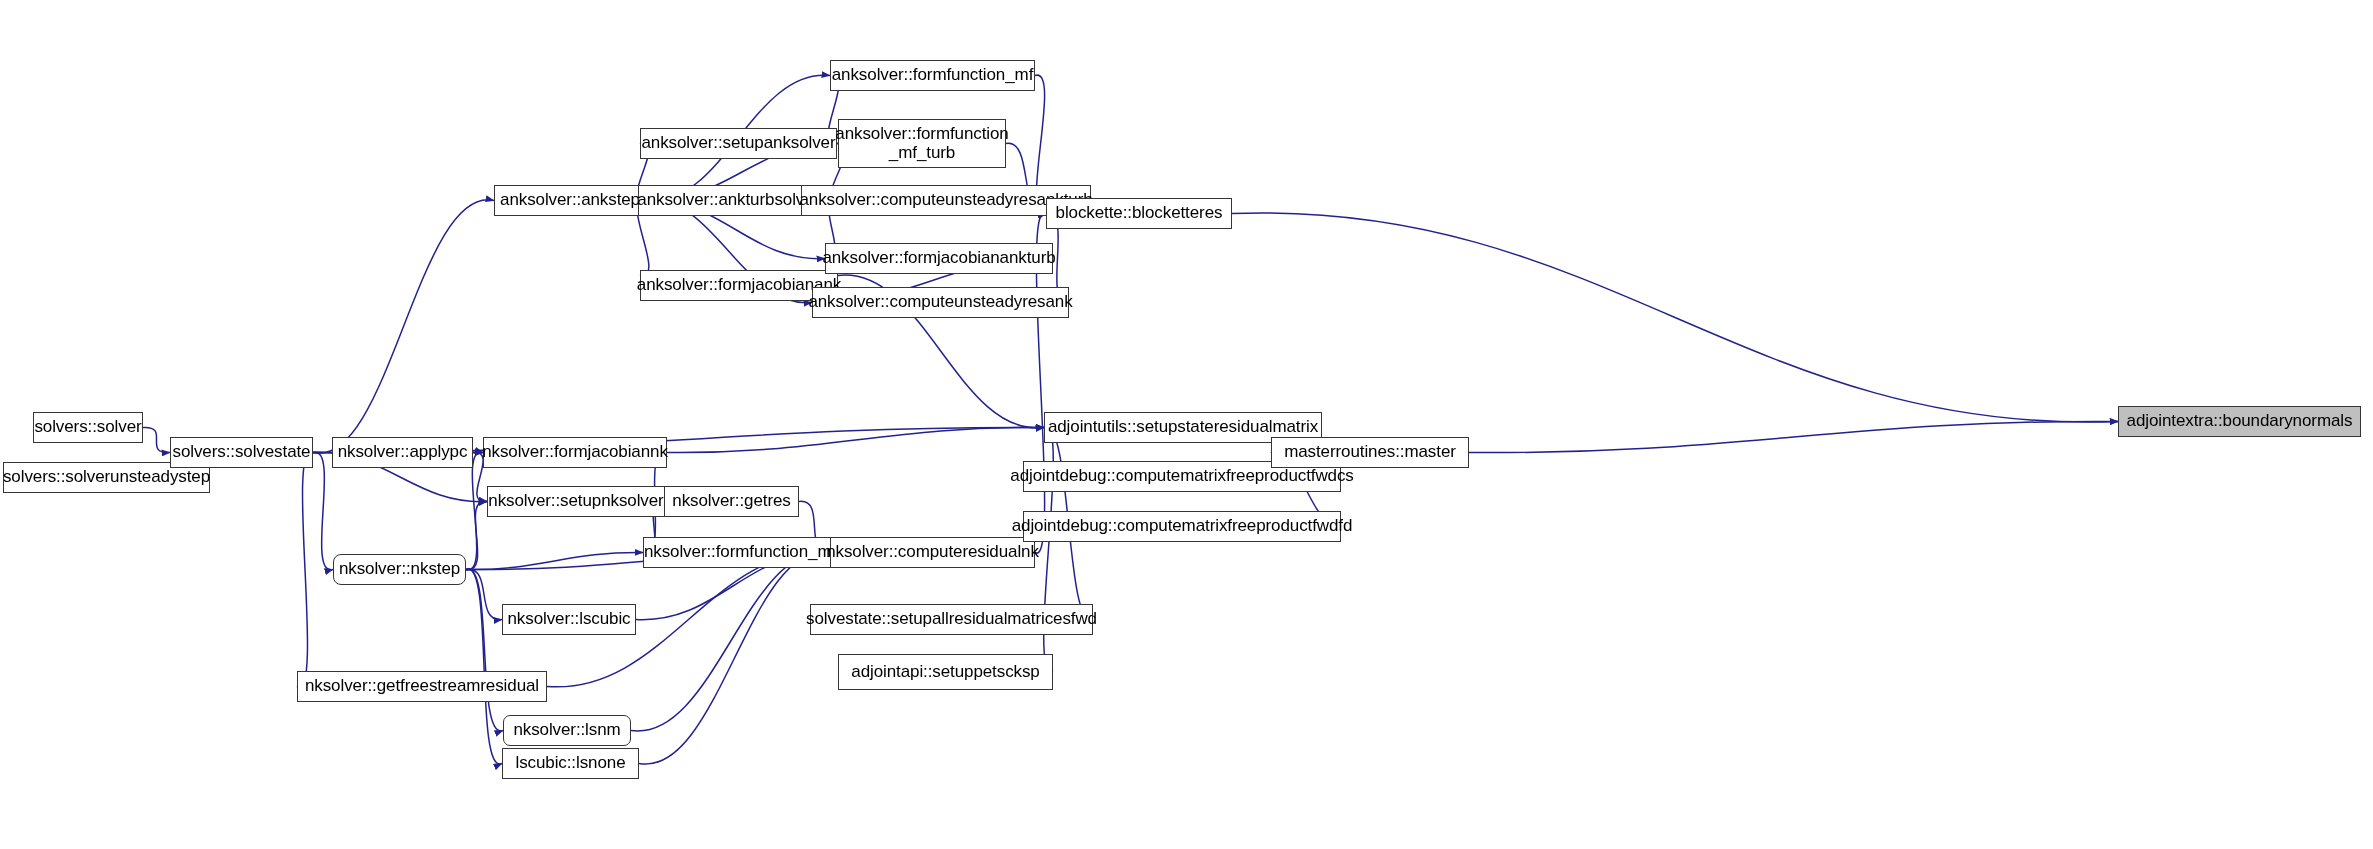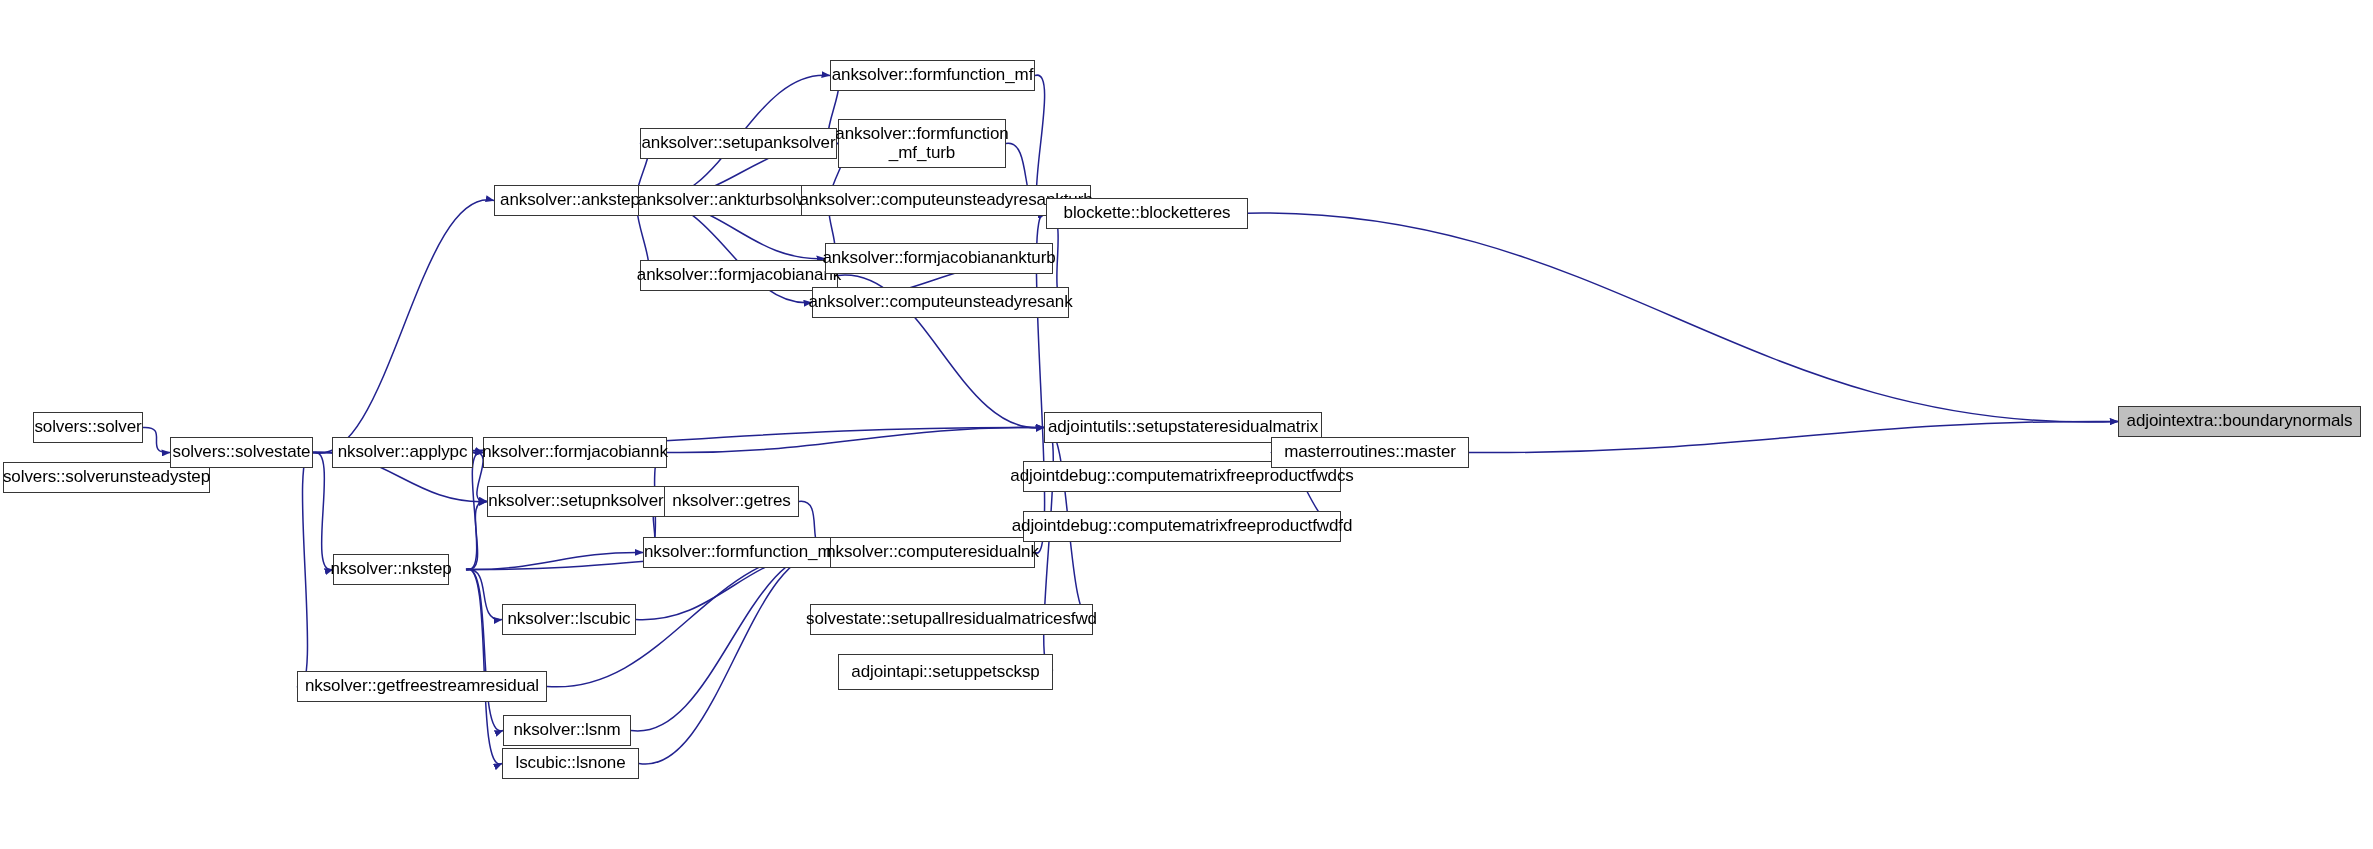--- a/index.html
+++ b/index.html
@@ -110,37 +110,37 @@
         <path d="M1469,452.5 C1741.58,454.546 1845.42,419.454 2118,421.5" marker-end="url(#arrowhead)"></path>
       </g>
   </svg>
   <div id="node-group">
       <div class="gnode" style="left: 33px; top: 412px; width: 110px; height: 31px;"><span>solvers::solver</span></div>
       <div class="gnode" style="left: 3px; top: 462px; width: 207px; height: 31px;"><span>solvers::solverunsteadystep</span></div>
       <div class="gnode" style="left: 170px; top: 437px; width: 143px; height: 31px;"><span>solvers::solvestate</span></div>
       <div class="gnode" style="left: 494px; top: 185px; width: 152px; height: 31px;"><span>anksolver::ankstep</span></div>
       <div class="gnode" style="left: 640px; top: 128px; width: 197px; height: 31px;"><span>anksolver::setupanksolver</span></div>
       <div class="gnode" style="left: 638px; top: 185px; width: 201px; height: 31px;"><span>anksolver::ankturbsolveksp</span></div>
-      <div class="gnode" style="left: 640px; top: 260px; width: 198px; height: 31px; align-items: center;"><span>anksolver::formjacobianank</span></div>
+      <div class="gnode" style="left: 640px; top: 270px; width: 198px; height: 31px; align-items: center;"><span>anksolver::formjacobianank</span></div>
       <div class="gnode" style="left: 830px; top: 60px; width: 205px; height: 31px;"><span>anksolver::formfunction_mf</span></div>
       <div class="gnode" style="left: 838px; top: 119px; width: 168px; height: 49px;"><span>anksolver::formfunction
 _mf_turb</span></div>
       <div class="gnode" style="left: 801px; top: 185px; width: 290px; height: 31px;"><span>anksolver::computeunsteadyresankturb</span></div>
       <div class="gnode" style="left: 825px; top: 243px; width: 228px; height: 31px;"><span>anksolver::formjacobianankturb</span></div>
       <div class="gnode" style="left: 812px; top: 287px; width: 257px; height: 31px;"><span>anksolver::computeunsteadyresank</span></div>
-      <div class="gnode" style="left: 1046px; top: 198px; width: 202px; height: 31px;"><span>blockette::blocketteres</span></div>
+      <div class="gnode" style="left: 1046px; top: 198px; width: 186px; height: 31px;"><span>blockette::blocketteres</span></div>
       <div class="gnode" style="left: 332px; top: 437px; width: 141px; height: 31px; align-items: center;"><span>nksolver::applypc</span></div>
       <div class="gnode" style="left: 483px; top: 437px; width: 184px; height: 31px;"><span>nksolver::formjacobiannk</span></div>
       <div class="gnode" style="left: 487px; top: 486px; width: 178px; height: 31px;"><span>nksolver::setupnksolver</span></div>
-      <div class="gnode" style="left: 333px; top: 554px; width: 116px; height: 31px;"><span>nksolver::nkstep</span></div>
+      <div class="gnode" style="left: 333px; top: 554px; width: 133px; height: 31px; border-radius: 8px;"><span>nksolver::nkstep</span></div>
       <div class="gnode" style="left: 664px; top: 486px; width: 135px; height: 31px;"><span>nksolver::getres</span></div>
       <div class="gnode" style="left: 643px; top: 537px; width: 194px; height: 31px;"><span>nksolver::formfunction_mf</span></div>
       <div class="gnode" style="left: 830px; top: 537px; width: 205px; height: 31px; text-align: right;"><span>nksolver::computeresidualnk</span></div>
       <div class="gnode" style="left: 502px; top: 604px; width: 134px; height: 31px;"><span>nksolver::lscubic</span></div>
-      <div class="gnode" style="left: 503px; top: 715px; width: 128px; height: 31px;"><span>nksolver::lsnm</span></div>
+      <div class="gnode" style="left: 503px; top: 715px; width: 128px; height: 31px; border-radius: 7px;"><span>nksolver::lsnm</span></div>
       <div class="gnode" style="left: 502px; top: 748px; width: 137px; height: 31px;"><span>lscubic::lsnone</span></div>
       <div class="gnode" style="left: 297px; top: 671px; width: 250px; height: 31px;"><span>nksolver::getfreestreamresidual</span></div>
       <div class="gnode" style="left: 810px; top: 604px; width: 283px; height: 31px;"><span>solvestate::setupallresidualmatricesfwd</span></div>
       <div class="gnode" style="left: 838px; top: 654px; width: 215px; height: 36px; text-align: right;"><span>adjointapi::setuppetscksp</span></div>
       <div class="gnode" style="left: 1044px; top: 412px; width: 278px; height: 31px;"><span>adjointutils::setupstateresidualmatrix</span></div>
       <div class="gnode" style="left: 1023px; top: 461px; width: 318px; height: 31px;"><span>adjointdebug::computematrixfreeproductfwdcs</span></div>
       <div class="gnode" style="left: 1023px; top: 511px; width: 318px; height: 31px;"><span>adjointdebug::computematrixfreeproductfwdfd</span></div>
       <div class="gnode" style="left: 1271px; top: 437px; width: 198px; height: 31px;"><span>masterroutines::master</span></div>
       <div class="gnode highlight" style="left: 2118px; top: 406px; width: 243px; height: 31px;"><span>adjointextra::boundarynormals</span></div>
     </div>

